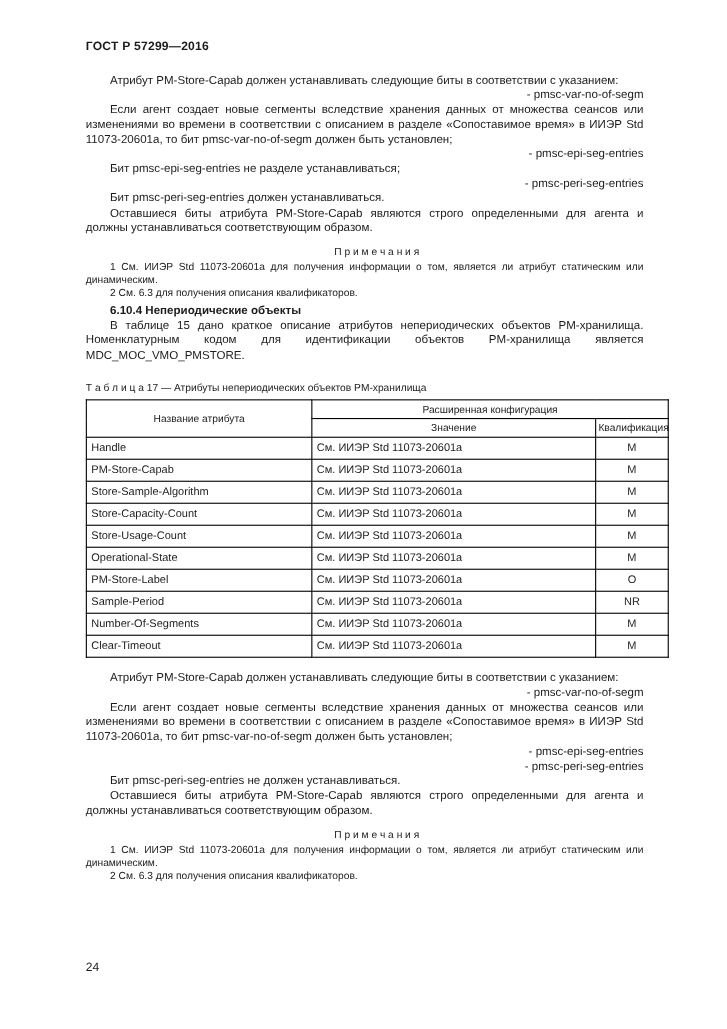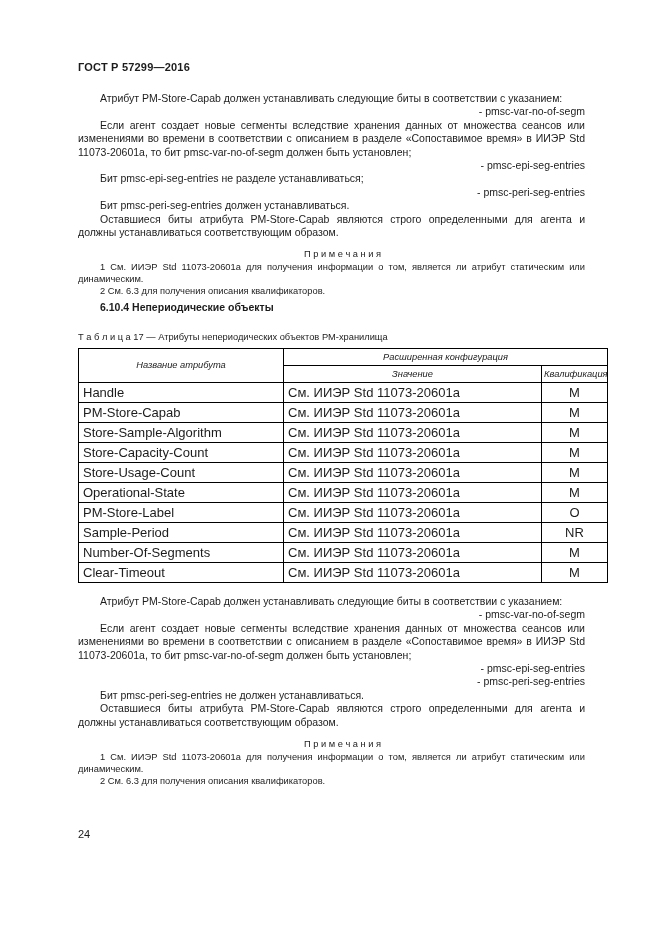--- a/index.html
+++ b/index.html
@@ -7,21 +7,21 @@
   body {
     font-family: "Liberation Sans", sans-serif;
     color: #1c1c1c;
     -webkit-font-smoothing: antialiased;
   }
   .page {
     position: relative;
     width: 661px;
     height: 935px;
     background: #ffffff;
-    padding: 61px 76px 0 78px;
+    padding: 36px 76px 0 78px;
     overflow: hidden;
     border-radius: 22px;
   }
   .doc-header {
     font-size: 11px;
     font-weight: bold;
     margin-bottom: 19px;
     letter-spacing: 0.2px;
   }
   .para, .list-item {
@@ -58,36 +58,35 @@
   }
   table.attr-table th, table.attr-table td {
     border: 1px solid #000;
   }
   table.attr-table th {
     font-weight: normal;
     font-size: 9.3px;
     vertical-align: middle;
     padding: 3px 2px;
     height: 17px;
-    font-style: italic;
   }
   table.attr-table td {
-    font-size: 13px;
+    font-size: 10px;
     height: 20px;
     vertical-align: middle;
     padding: 2px 4px;
   }
   td.c-name { padding-left: 6px; }
   td.c-val  { padding-left: 9px; }
   td.c-qual { text-align: center; }
   .after-table { margin-top: 12px; }
   .page-number {
     position: absolute;
     left: 78px;
-    top: 828px;
+    top: 874px;
     font-size: 11px;
   }
 </style>
 </head>
 <body>
 
 <div class="page">
 
   <div class="doc-header">ГОСТ Р 57299—2016</div>
 
@@ -101,20 +100,21 @@
     <p class="para">Бит pmsc-peri-seg-entries должен устанавливаться.</p>
     <p class="para">Оставшиеся биты атрибута PM-Store-Capab являются строго определенными для агента и должны устанавливаться соответствующим образом.</p>
     <div class="notes">
       <p class="notes-title">П р и м е ч а н и я</p>
       <p class="note">1 См. ИИЭР Std 11073-20601a для получения информации о том, является ли атрибут статическим или динамическим.</p>
       <p class="note">2 См. 6.3 для получения описания квалификаторов.</p>
     </div>
   </div>
 
   <h3 class="section-heading">6.10.4 Непериодические объекты</h3>
+  <p class="para">В таблице 15 дано краткое описание атрибутов непериодических объектов PM-хранилища. Номенклатурным кодом для идентификации объектов PM-хранилища является MDC_MOC_VMO_PMSTORE.</p>
 
   <p class="table-caption">Т а б л и ц а  17 — Атрибуты непериодических объектов PM-хранилища</p>
   <table class="attr-table">
     <colgroup>
       <col style="width:205px">
       <col style="width:258px">
       <col style="width:66px">
     </colgroup>
     <thead>
       <tr>

